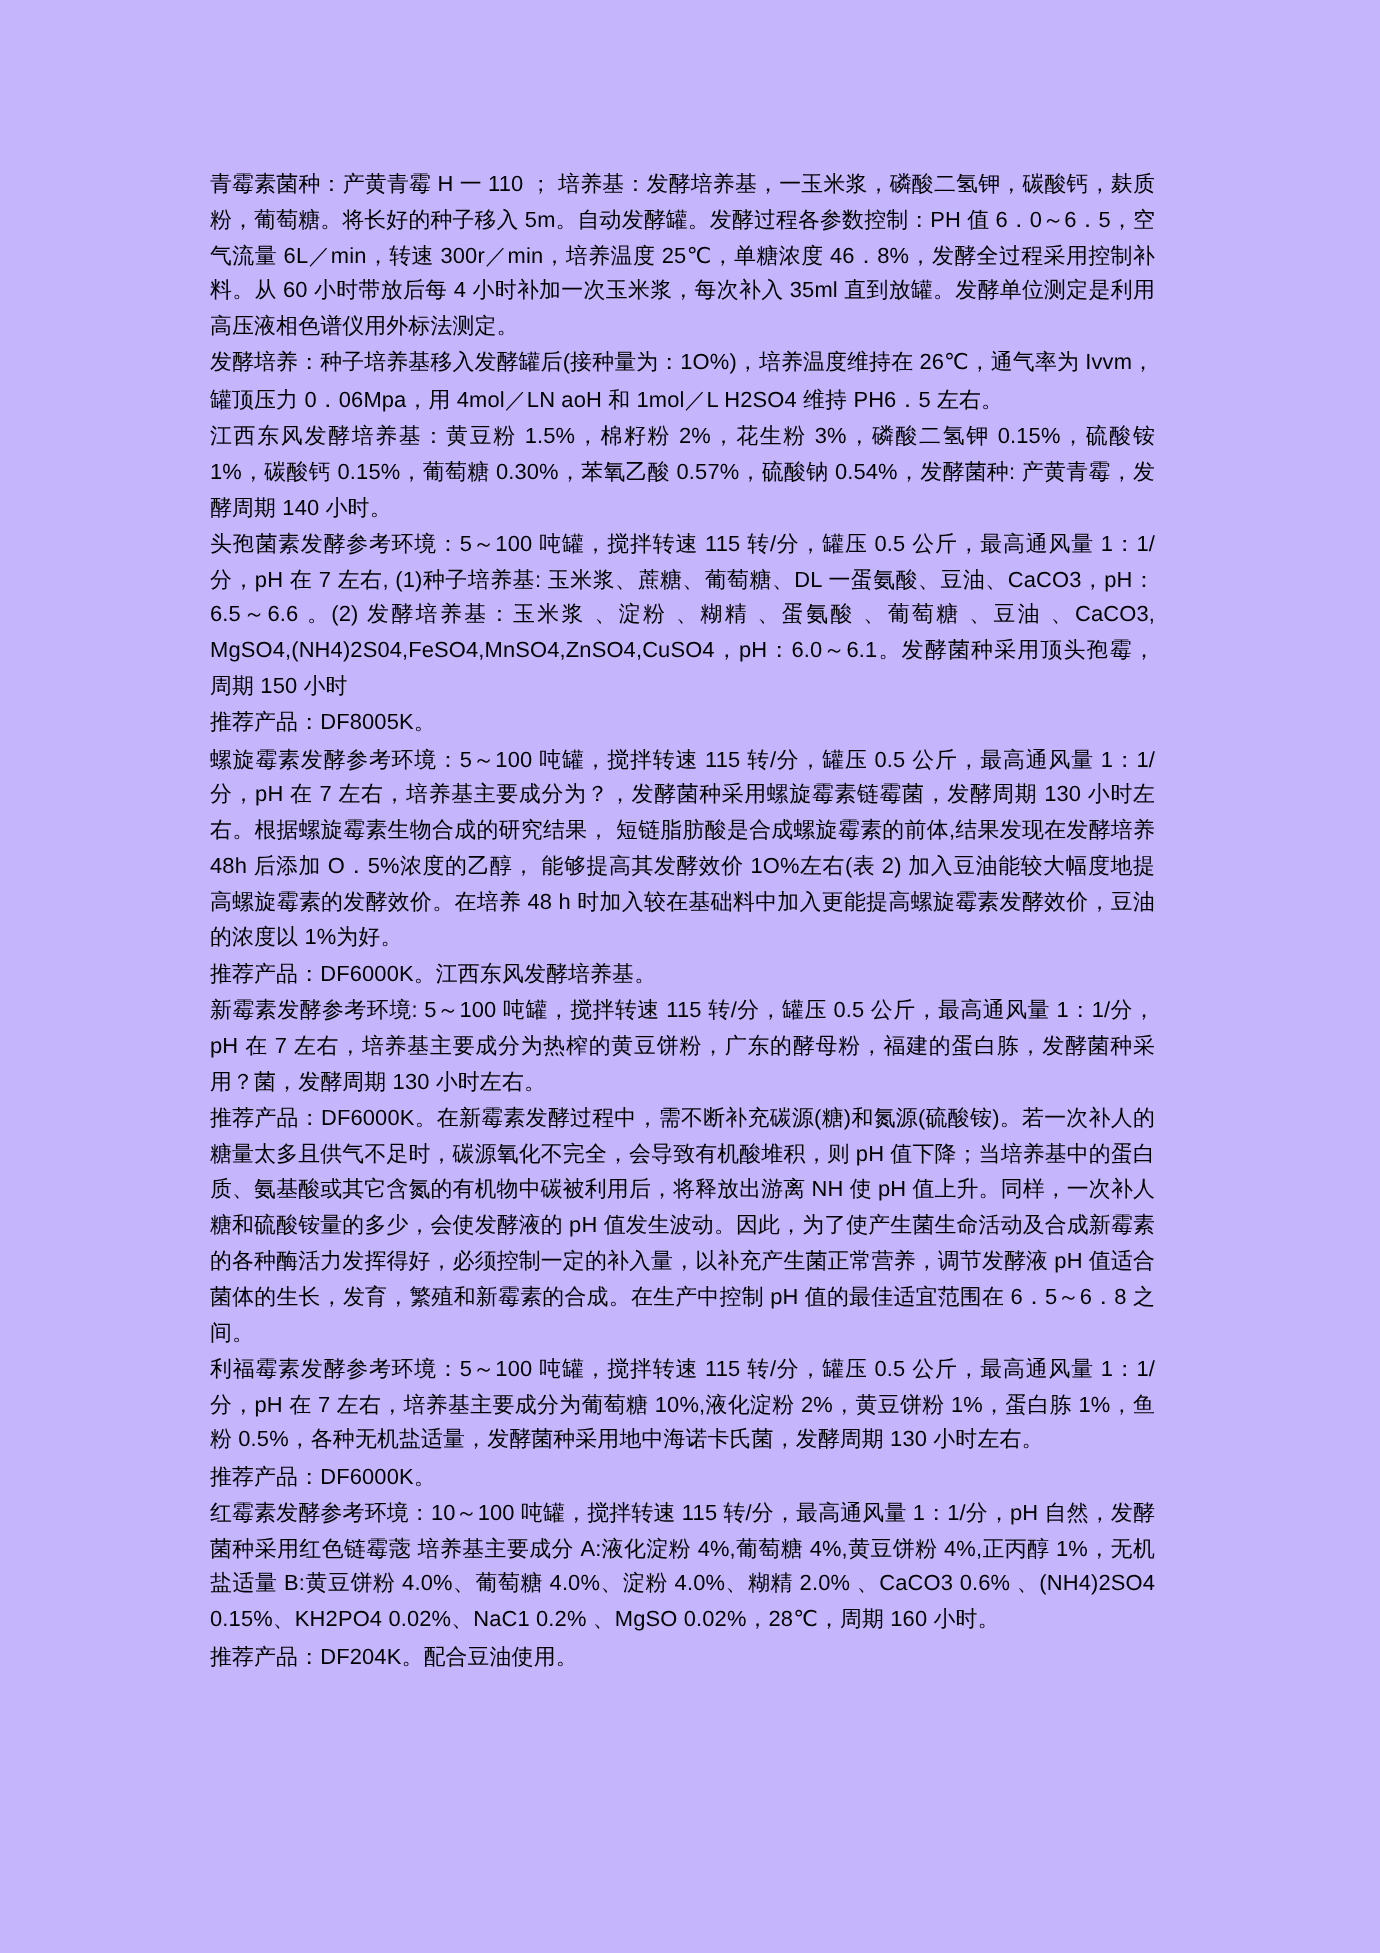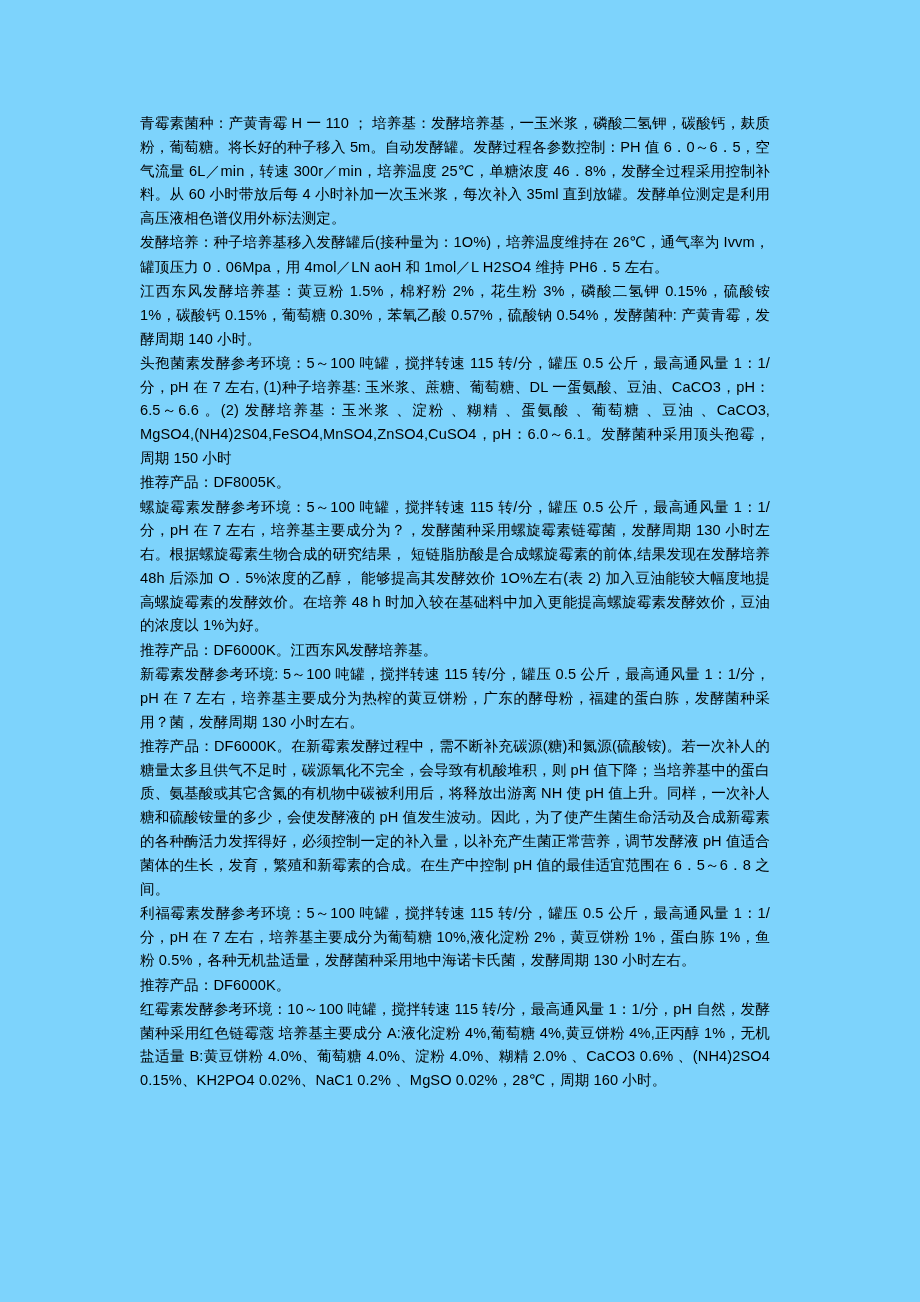--- a/index.html
+++ b/index.html
@@ -13,21 +13,21 @@
     font-family: "Liberation Sans", "DejaVu Sans", sans-serif;
     color: #000000;
     position: relative;
     overflow: hidden;
   }
   .page {
     box-sizing: border-box;
     width: 920px;
     height: 1302px;
     padding: 112px 150px 40px 140px;
-    background: #7dd3fc;
+    background: #c4b5fd;
   }
   .doc-body {
     font-size: 14.6px;
     line-height: 1.63;
     text-align: justify;
     text-justify: inter-ideograph;
     letter-spacing: 0.1px;
   }
   .para {
     margin: 0 0 0.5px 0;
@@ -45,14 +45,15 @@
     <p class="para">江西东风发酵培养基：黄豆粉 1.5%，棉籽粉 2%，花生粉 3%，磷酸二氢钾 0.15%，硫酸铵 1%，碳酸钙 0.15%，葡萄糖 0.30%，苯氧乙酸 0.57%，硫酸钠 0.54%，发酵菌种: 产黄青霉，发酵周期 140 小时。</p>
     <p class="para">头孢菌素发酵参考环境：5～100 吨罐，搅拌转速 115 转/分，罐压 0.5 公斤，最高通风量 1：1/分，pH 在 7 左右, (1)种子培养基: 玉米浆、蔗糖、葡萄糖、DL 一蛋氨酸、豆油、CaCO3，pH：6.5～6.6 。(2) 发酵培养基：玉米浆 、淀粉 、糊精 、蛋氨酸 、葡萄糖 、豆油 、CaCO3, MgSO4,(NH4)2S04,FeSO4,MnSO4,ZnSO4,CuSO4，pH：6.0～6.1。发酵菌种采用顶头孢霉，周期 150 小时</p>
     <p class="para">推荐产品：DF8005K。</p>
     <p class="para">螺旋霉素发酵参考环境：5～100 吨罐，搅拌转速 115 转/分，罐压 0.5 公斤，最高通风量 1：1/分，pH 在 7 左右，培养基主要成分为？，发酵菌种采用螺旋霉素链霉菌，发酵周期 130 小时左右。根据螺旋霉素生物合成的研究结果， 短链脂肪酸是合成螺旋霉素的前体,结果发现在发酵培养 48h 后添加 O．5%浓度的乙醇， 能够提高其发酵效价 1O%左右(表 2) 加入豆油能较大幅度地提高螺旋霉素的发酵效价。在培养 48 h 时加入较在基础料中加入更能提高螺旋霉素发酵效价，豆油的浓度以 1%为好。</p>
     <p class="para">推荐产品：DF6000K。江西东风发酵培养基。</p>
     <p class="para">新霉素发酵参考环境: 5～100 吨罐，搅拌转速 115 转/分，罐压 0.5 公斤，最高通风量 1：1/分，pH 在 7 左右，培养基主要成分为热榨的黄豆饼粉，广东的酵母粉，福建的蛋白胨，发酵菌种采用？菌，发酵周期 130 小时左右。</p>
     <p class="para">推荐产品：DF6000K。在新霉素发酵过程中，需不断补充碳源(糖)和氮源(硫酸铵)。若一次补人的糖量太多且供气不足时，碳源氧化不完全，会导致有机酸堆积，则 pH 值下降；当培养基中的蛋白质、氨基酸或其它含氮的有机物中碳被利用后，将释放出游离 NH 使 pH 值上升。同样，一次补人糖和硫酸铵量的多少，会使发酵液的 pH 值发生波动。因此，为了使产生菌生命活动及合成新霉素的各种酶活力发挥得好，必须控制一定的补入量，以补充产生菌正常营养，调节发酵液 pH 值适合菌体的生长，发育，繁殖和新霉素的合成。在生产中控制 pH 值的最佳适宜范围在 6．5～6．8 之间。</p>
     <p class="para">利福霉素发酵参考环境：5～100 吨罐，搅拌转速 115 转/分，罐压 0.5 公斤，最高通风量 1：1/分，pH 在 7 左右，培养基主要成分为葡萄糖 10%,液化淀粉 2%，黄豆饼粉 1%，蛋白胨 1%，鱼粉 0.5%，各种无机盐适量，发酵菌种采用地中海诺卡氏菌，发酵周期 130 小时左右。</p>
     <p class="para">推荐产品：DF6000K。</p>
     <p class="para">红霉素发酵参考环境：10～100 吨罐，搅拌转速 115 转/分，最高通风量 1：1/分，pH 自然，发酵菌种采用红色链霉蔲 培养基主要成分 A:液化淀粉 4%,葡萄糖 4%,黄豆饼粉 4%,正丙醇 1%，无机盐适量 B:黄豆饼粉 4.0%、葡萄糖 4.0%、淀粉 4.0%、糊精 2.0% 、CaCO3 0.6% 、(NH4)2SO4 0.15%、KH2PO4 0.02%、NaC1 0.2% 、MgSO 0.02%，28℃，周期 160 小时。</p>
+    <p class="para">推荐产品：DF204K。配合豆油使用。</p>
   </div>
 </div>
 
 </body></html>

